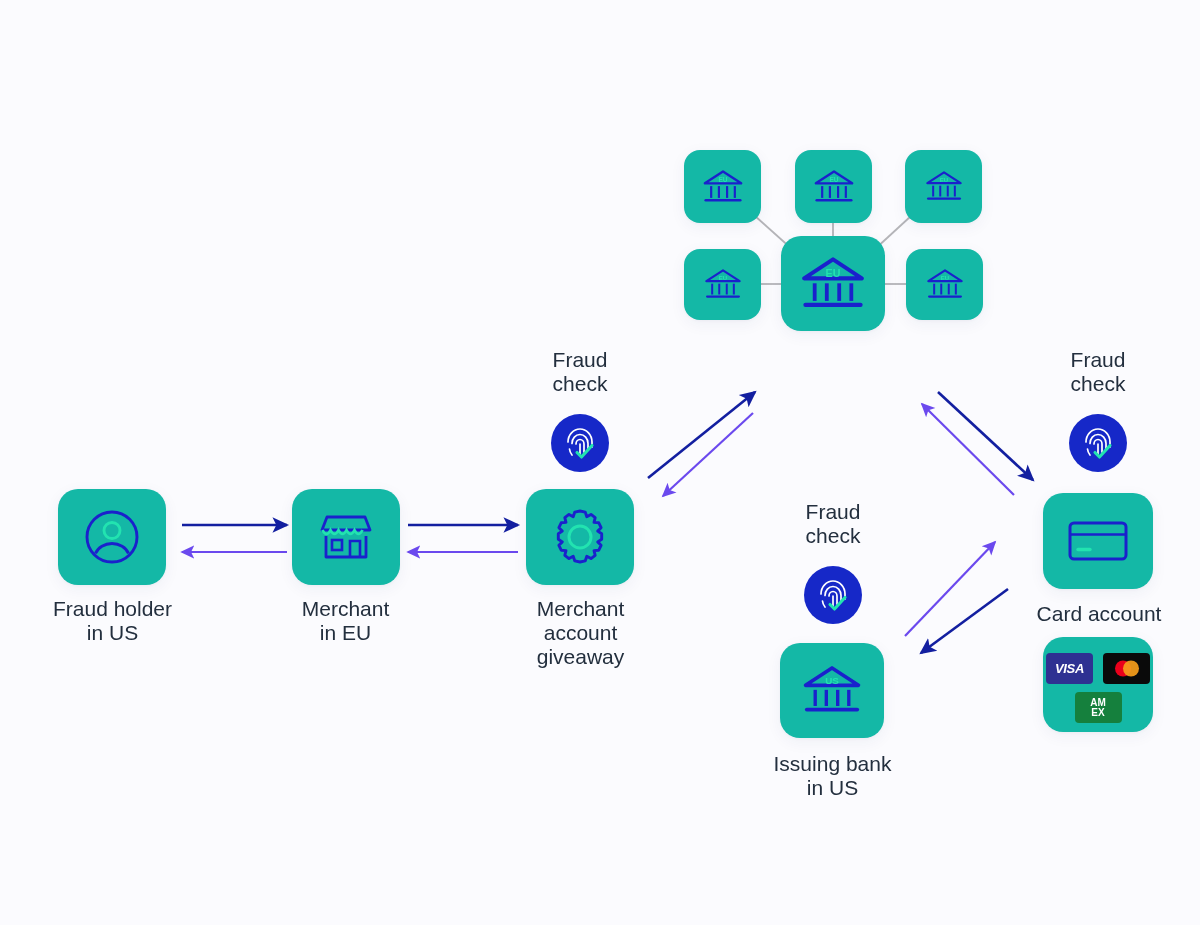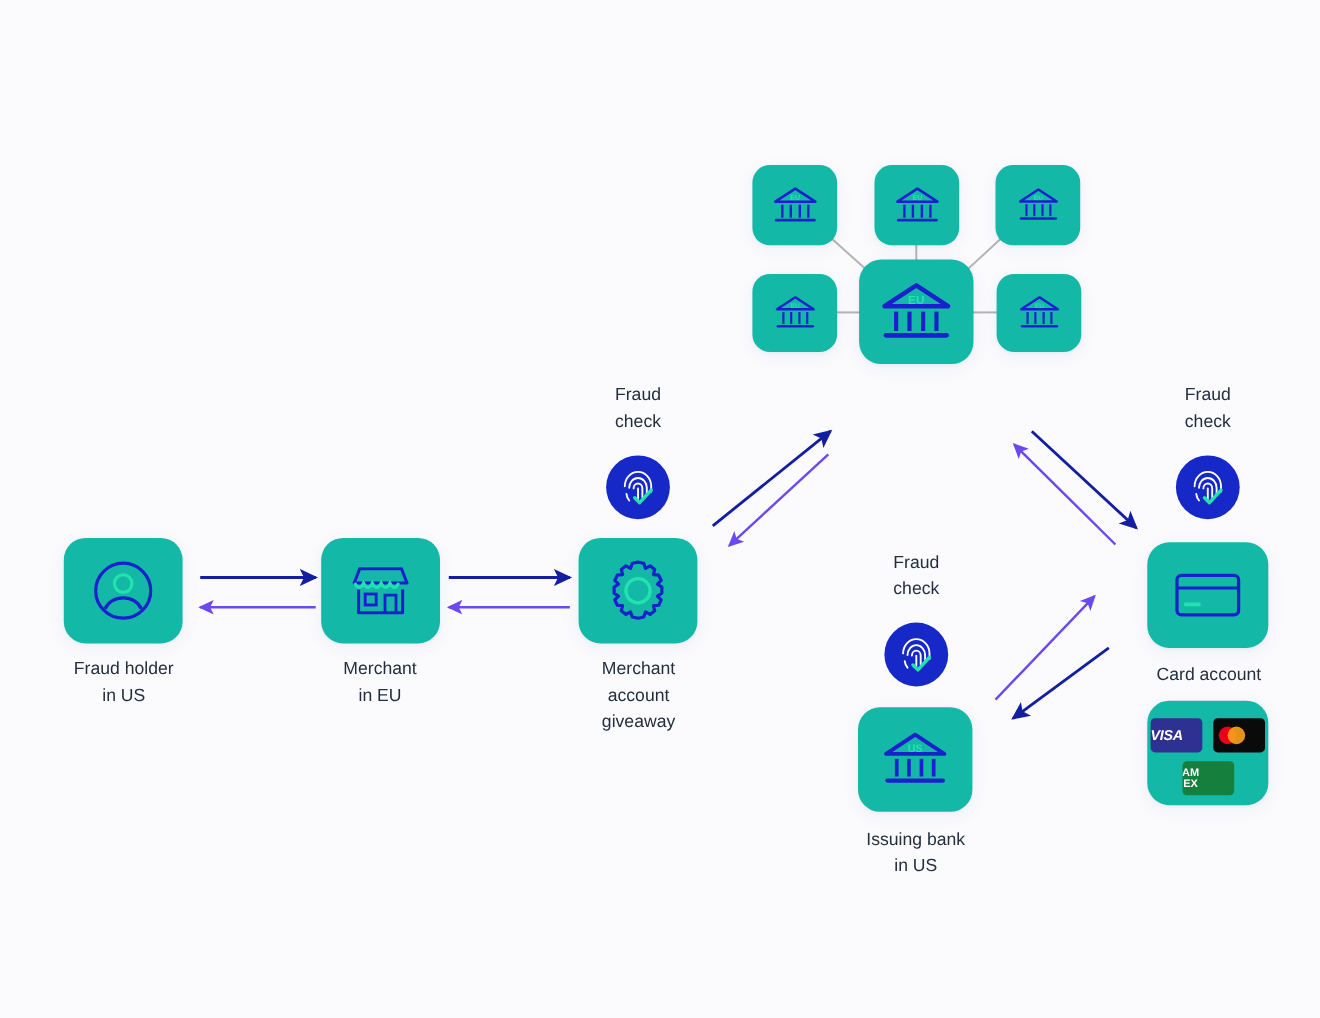--- a/index.html
+++ b/index.html
@@ -23,38 +23,38 @@
   .tile {
     position: absolute; background: #14b8a6; border-radius: 20px;
     box-shadow: 0 4px 16px rgba(40,50,110,0.055), 0 1px 3px rgba(40,50,110,0.04);
     display: flex; align-items: center; justify-content: center;
   }
   .tile.small { border-radius: 16px; }
 
   
   .label {
     position: absolute; text-align: center; color: #232f3e;
-    font-size: 16px; line-height: 24px; font-family: "Liberation Sans", sans-serif;
+    font-size: 21px; line-height: 24px; font-family: "Liberation Sans", sans-serif;
     white-space: pre-line; font-weight: 400;
   }
 
   
   .fraud-badge {
     position: absolute; width: 58px; height: 58px; border-radius: 50%;
     background: #1628c8; display: flex; align-items: center; justify-content: center;
   }
 
   
   .brands {
     position: absolute; display: flex; flex-wrap: wrap;
     justify-content: center; align-items: center; gap: 8px 10px; width: 114px;
   }
   .brand {
     width: 47px; height: 31px; border-radius: 4px;
-    display: flex; align-items: center; overflow: hidden;
+    display: flex; align-items: center; justify-content: center; overflow: hidden;
   }
   .brand-visa { background: #2e3192; }
   .brand-mc   { background: #0a0a0a; }
   .brand-amex { background: #15803d; }
   .visa-word {
     color: #fff; font-size: 13px; font-weight: bold; font-style: italic;
     letter-spacing: -0.3px; font-family: "Liberation Sans", sans-serif;
   }
   .amex-word {
     color: #fff; font-size: 10px; font-weight: bold; line-height: 9.5px;

